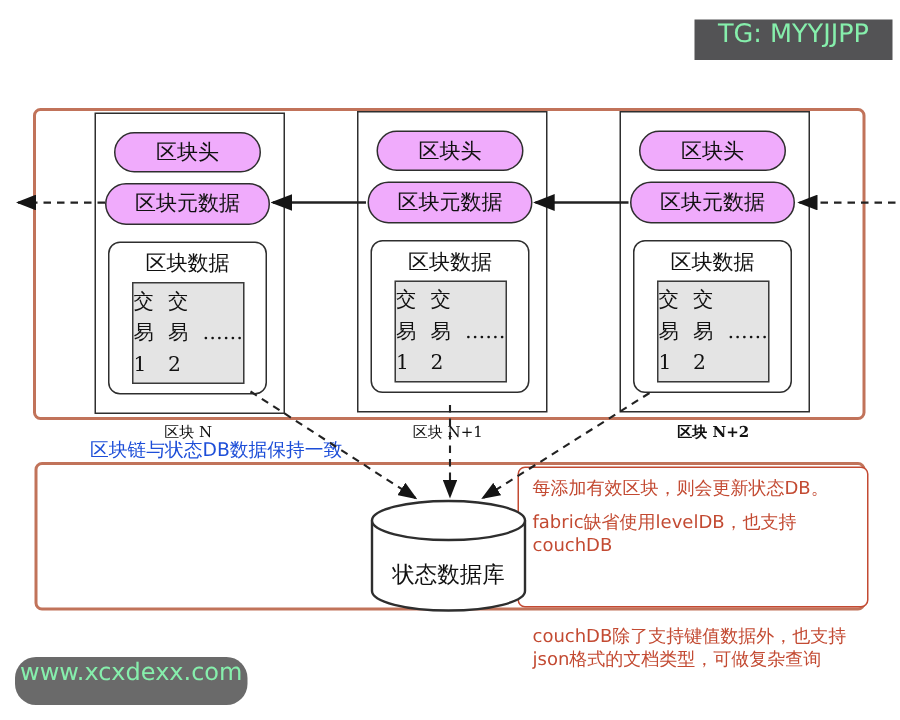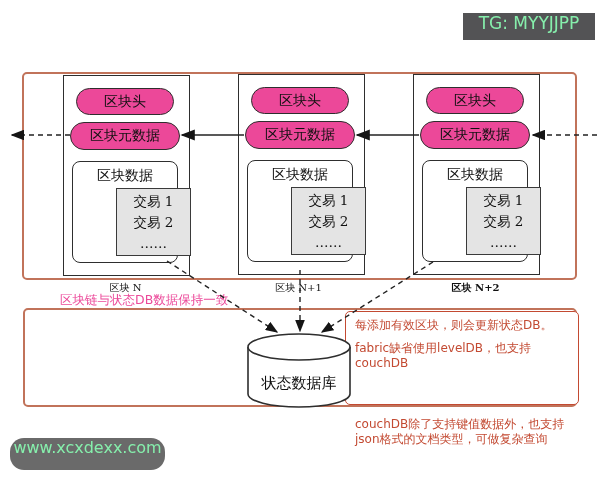--- a/index.html
+++ b/index.html
@@ -16,39 +16,39 @@
   
   .frame{border:2px solid #c1735a;border-radius:5px;background:transparent;}
   .frame-top{left:22px;top:72px;width:551px;height:204px;}
   .frame-bottom{left:23px;top:308px;width:550px;height:95px;}
 
   
   .block{width:125px;height:199px;border:1.5px solid #2e2e2e;background:#fff;}
   .block-n{left:63px;top:75px;}
   .block-n1{left:238px;top:74px;}
   .block-n2{left:413px;top:74px;}
-  .pill{position:absolute;border:1.5px solid #2e2e2e;border-radius:14px;background:#ec4899;
+  .pill{position:absolute;border:1.5px solid #2e2e2e;border-radius:14px;background:#f0abfc;
         display:flex;align-items:center;justify-content:center;font-size:14px;color:#111;}
   .pill-header{left:12px;top:12px;width:96px;height:25px;}
   .pill-meta{left:6px;top:46px;width:108px;height:26px;}
   .data-box{position:absolute;left:8px;top:85px;width:104px;height:100px;
             border:1.5px solid #2e2e2e;border-radius:8px;background:#fff;}
   .data-title{text-align:center;margin-top:5px;font-size:14px;color:#111;}
   .tx-box{position:absolute;left:15px;top:26px;width:73px;height:66px;background:#e4e4e4;
-          border:1px solid #3a3a3a;display:flex;flex-direction:column;align-items:center;
-          justify-content:center;margin-left:28px;}
+          border:1px solid #3a3a3a;display:flex;flex-direction:row;align-items:center;
+          justify-content:center;}
   .tx-line{font-size:13.5px;line-height:21px;color:#111;}
 
   .block-label{position:absolute;top:281px;width:125px;text-align:center;
                font-size:10px;color:#111;}
   .lbl-n{left:63px;} .lbl-n1{left:236px;} .lbl-n2{left:413px;font-weight:bold;}
 
   
   .caption{left:17px;top:292px;font-family:"DejaVu Sans", sans-serif;
-           font-size:12.5px;color:#ec4899;font-weight:500;padding-left:43px;}
+           font-size:12.5px;color:#1d4ed8;font-weight:500;padding-left:43px;}
   .notes-box{left:345px;top:311px;width:214px;height:80px;border:1.5px solid #c34a32;
              border-radius:5px;background:#fff;padding:6px 9px;}
   .notes-box p{margin:0 0 8px 0;font-family:"DejaVu Sans", sans-serif;font-size:12px;
                line-height:1.25;color:#c34a32;}
   .notes-box p:last-child{margin-bottom:0;margin-top:46px;}
 
   svg.overlay{position:absolute;left:0;top:0;width:600px;height:480px;pointer-events:none;}
   .db-label{font-family:"DejaVu Serif", serif;font-size:15px;fill:#111;}
 </style>
 </head>

